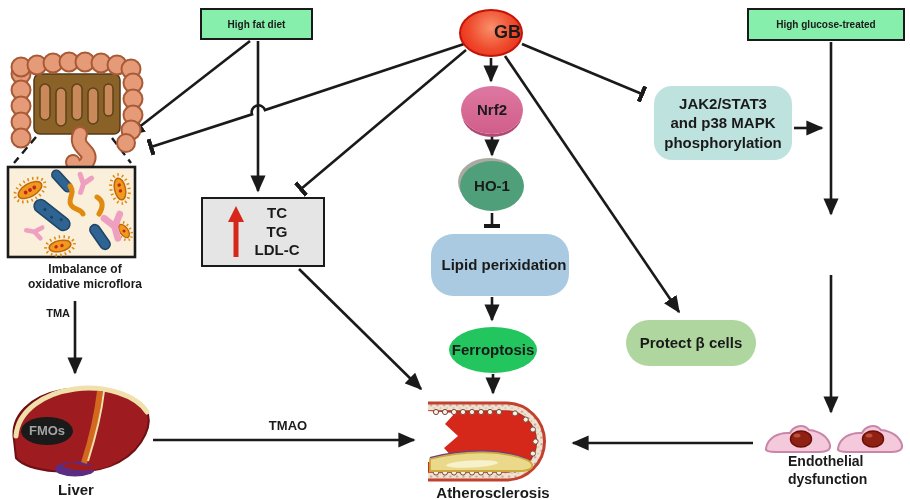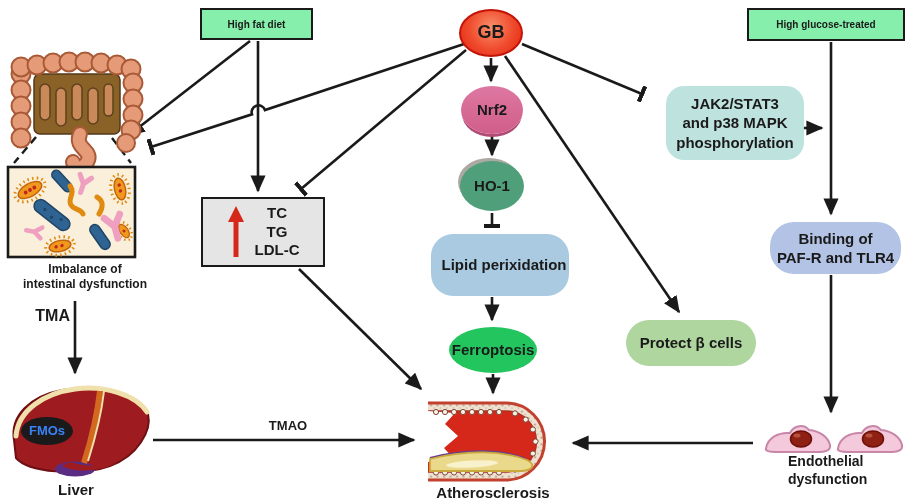--- a/index.html
+++ b/index.html
@@ -13,49 +13,49 @@
     align-items:center; justify-content:center;
     font-weight:bold; text-align:center; line-height:1.3;
     box-sizing:border-box; white-space:nowrap;
   }
   .cream { background:#86efac; border:2.5px solid #1a1a1a; font-size:10px; }
   .oval  { border-radius:50%; }
   .pill  { border-radius:22px;padding-left:8px; }
   #gb {
     left:459px; top:9px; width:64px; height:48px;
     background:radial-gradient(circle at 50% 38%, #F9906B 0%, #EF4A2C 55%, #E42313 100%);
-    border:2.5px solid #C21508; font-size:18px;
+    border:2.5px solid #C21508; font-size:18px;align-items:flex-end;
   }
   #hfd { left:200px; top:8px; width:113px; height:32px; }
   #hg  { left:747px; top:8px; width:158px; height:33px;justify-content:center; }
   #nrf2 {
     left:461px; top:86px; width:62px; height:48px;
     background:linear-gradient(#DD78A2, #D05E8A);
     box-shadow:0 4px 0 -1px #B04A74; font-size:15px;
   }
   #ho1 {
     left:460px; top:161px; width:64px; height:50px;
     background:#4FA07A; box-shadow:-3px -4px 0 -1px #ACA8A2; font-size:15px;text-align:center;
   }
   #lipid { left:431px; top:234px; width:138px; height:62px; background:#A9CAE0; font-size:15px; }
   #ferroptosis { left:449px; top:327px; width:88px; height:46px; background:#22c55e; font-size:15px; }
-  #jak2 { left:654px; top:86px; width:138px; height:74px; background:#BEE2DE; font-size:15px; border-radius:18px;margin-left:12px; }
+  #jak2 { left:654px; top:86px; width:138px; height:74px; background:#BEE2DE; font-size:15px; border-radius:18px; }
   #binding { left:770px; top:222px; width:131px; height:52px; background:#B3C3E5; font-size:15px; border-radius:24px; }
   #protect { left:626px; top:320px; width:130px; height:46px; background:#AED69E; font-size:15px; border-radius:23px; }
   #tcbox {
     left:201px; top:197px; width:124px; height:70px;
     background:#e5e5e5; border:2.5px solid #1a1a1a;
     flex-direction:row; gap:10px; font-size:15px; line-height:1.25;
   }
   #imbalance { left:2px; top:262px; width:166px; font-size:12px; line-height:1.28; }
-  #tma  { left:26px;  top:306px; width:44px;  font-size:16px; justify-content:flex-end; flex-direction:row; }
+  #tma  { left:26px;  top:306px; width:44px;  font-size:11px; justify-content:flex-end; flex-direction:row; }
   #tmao { left:255px; top:418px; width:66px;  font-size:13px;justify-content:center; }
   #fmos {
     left:21px; top:417px; width:52px; height:28px; border-radius:50%;
-    background:#1A1A1A; color:#3b82f6; font-size:13px;
+    background:#1A1A1A; color:#a3a3a3; font-size:13px;
   }
   #liver-label  { left:38px;  top:480px; width:76px;  font-size:15px; }
   #athero-label { left:415px; top:483px; width:156px; font-size:15px; }
   #endo-label   { left:788px; top:452px; width:115px; font-size:14px; align-items:flex-start; text-align:right; }
 </style>
 </head>
 <body>
 
 <div class="stage">
 
@@ -282,44 +282,40 @@
   <div id="ferroptosis" class="node oval">
     <span>Ferroptosis</span>
   </div>
 
   <div id="jak2" class="node">
     <span>JAK2/STAT3</span>
     <span>and p38 MAPK</span>
     <span>phosphorylation</span>
   </div>
 
-  <div id="binding" class="node">
-    <span>Binding of</span>
-    <span>PAF-R and TLR4</span>
-  </div>
 
   <div id="protect" class="node">
     <span>Protect β cells</span>
   </div>
 
   <div id="tcbox" class="node">
     <svg width="18" height="54" viewBox="0 0 18 54">
       <path d="M9,52 L9,15" stroke="#D6281A" stroke-width="5" fill="none"></path>
       <path d="M9,1 L17,17 L1,17 Z" fill="#D6281A"></path>
     </svg>
     <span style="display:flex;flex-direction:column;align-items:center;">
       <span>TC</span>
       <span>TG</span>
       <span>LDL-C</span>
     </span>
   </div>
 
   <div id="imbalance" class="node">
     <span>Imbalance of</span>
-    <span>intestinal dysfunction</span>
+    <span>oxidative microflora</span>
   </div>
 
   <div id="tma" class="node">
     <span>TMA</span>
   </div>
 
   <div id="tmao" class="node">
     <span>TMAO</span>
   </div>
 

